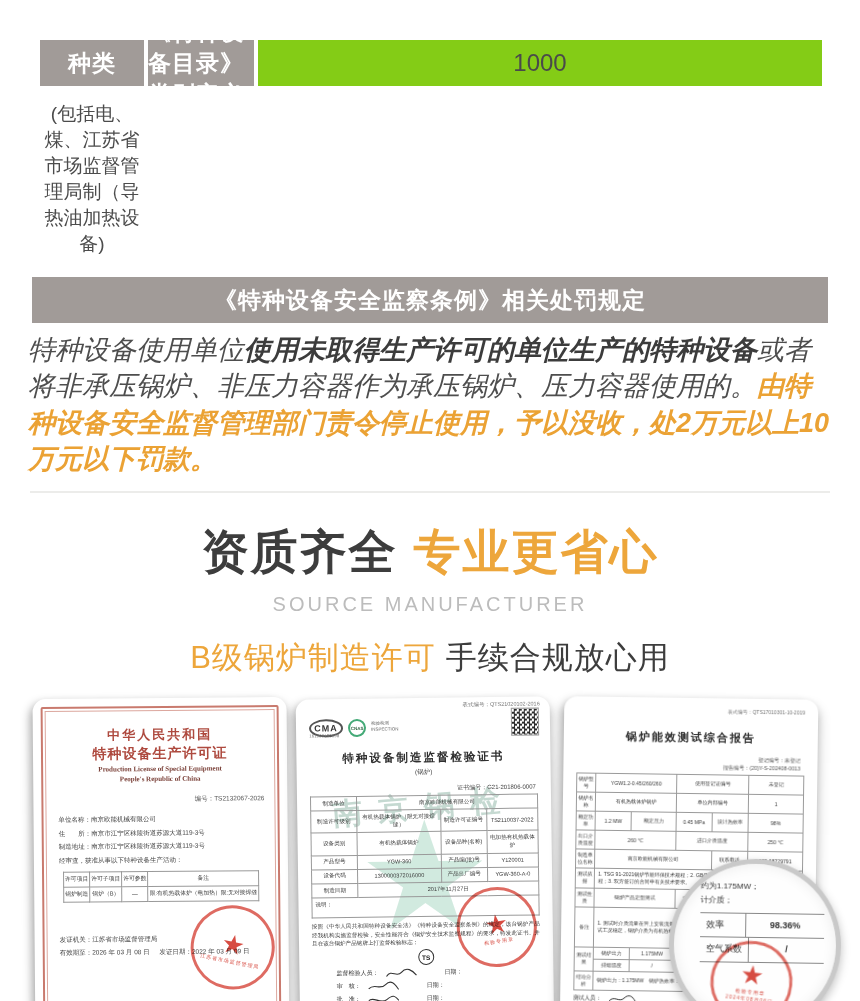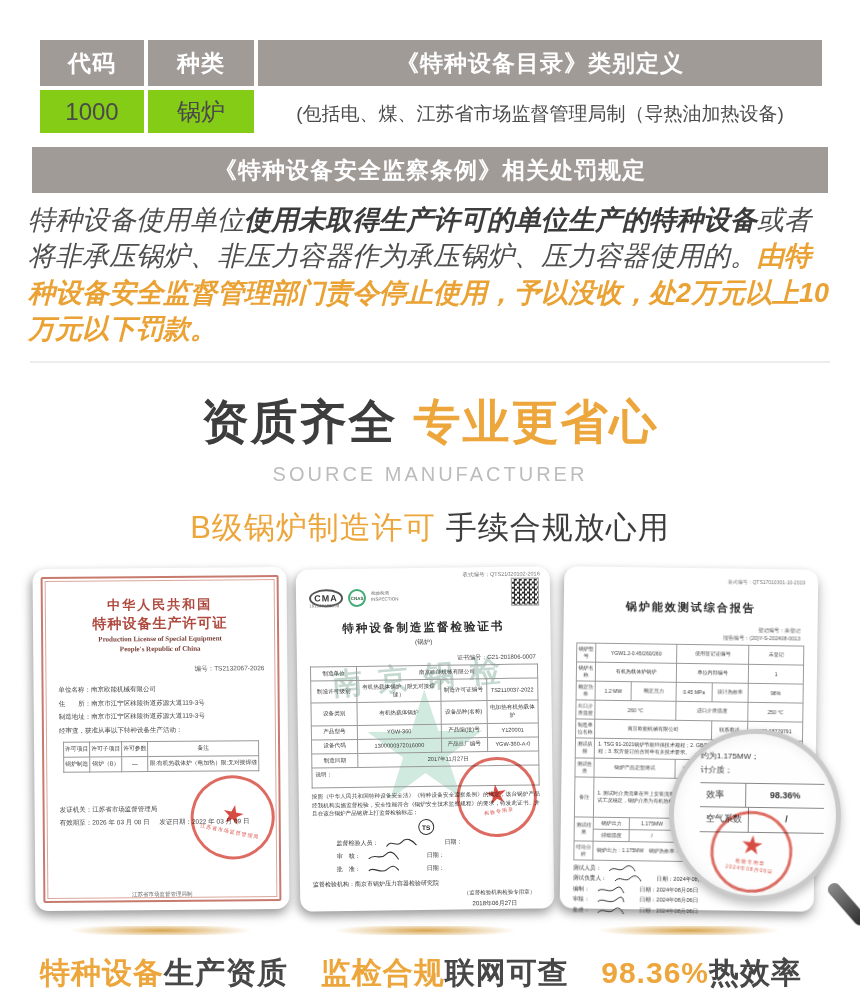--- a/index.html
+++ b/index.html
@@ -124,25 +124,23 @@
           background:radial-gradient(ellipse 50% 100% at 50% 50%, rgba(214,160,70,.95), rgba(214,160,70,0) 72%); }
   .badges { margin:18px 58px 0 40px; display:flex; justify-content:space-between; align-items:center;
             font-size:30px; font-weight:bold; letter-spacing:1px; }
   .badges .orange { color:#EDA63B; }
   .badges .dark { color:#474747; }
 </style>
 </head>
 <body>
 
 <div class="catalog">
-  <div class="cat-h">代码</div>
   <div class="cat-h">种类</div>
   <div class="cat-h">《特种设备目录》类别定义</div>
   <div class="cat-b">1000</div>
-  <div class="cat-b">锅炉</div>
   <div class="cat-def-col">
     <div class="cat-callout">
       <div class="small">(包括电、煤、江苏省市场监督管理局制（导热油加热设备)</div>
     </div>
   </div>
 </div>
 
 <div class="bar2">《特种设备安全监察条例》相关处罚规定</div>
 <div class="penalty"><span>特种设备使用单位</span><span class="b">使用未取得生产许可的单位生产的特种设备</span><span>或者将非承压锅炉、非压力容器作为承压锅炉、压力容器使用的。</span><span class="o">由特种设备安全监督管理部门责令停止使用，予以没收，处2万元以上10万元以下罚款。</span></div>
 <div class="divider"></div>

